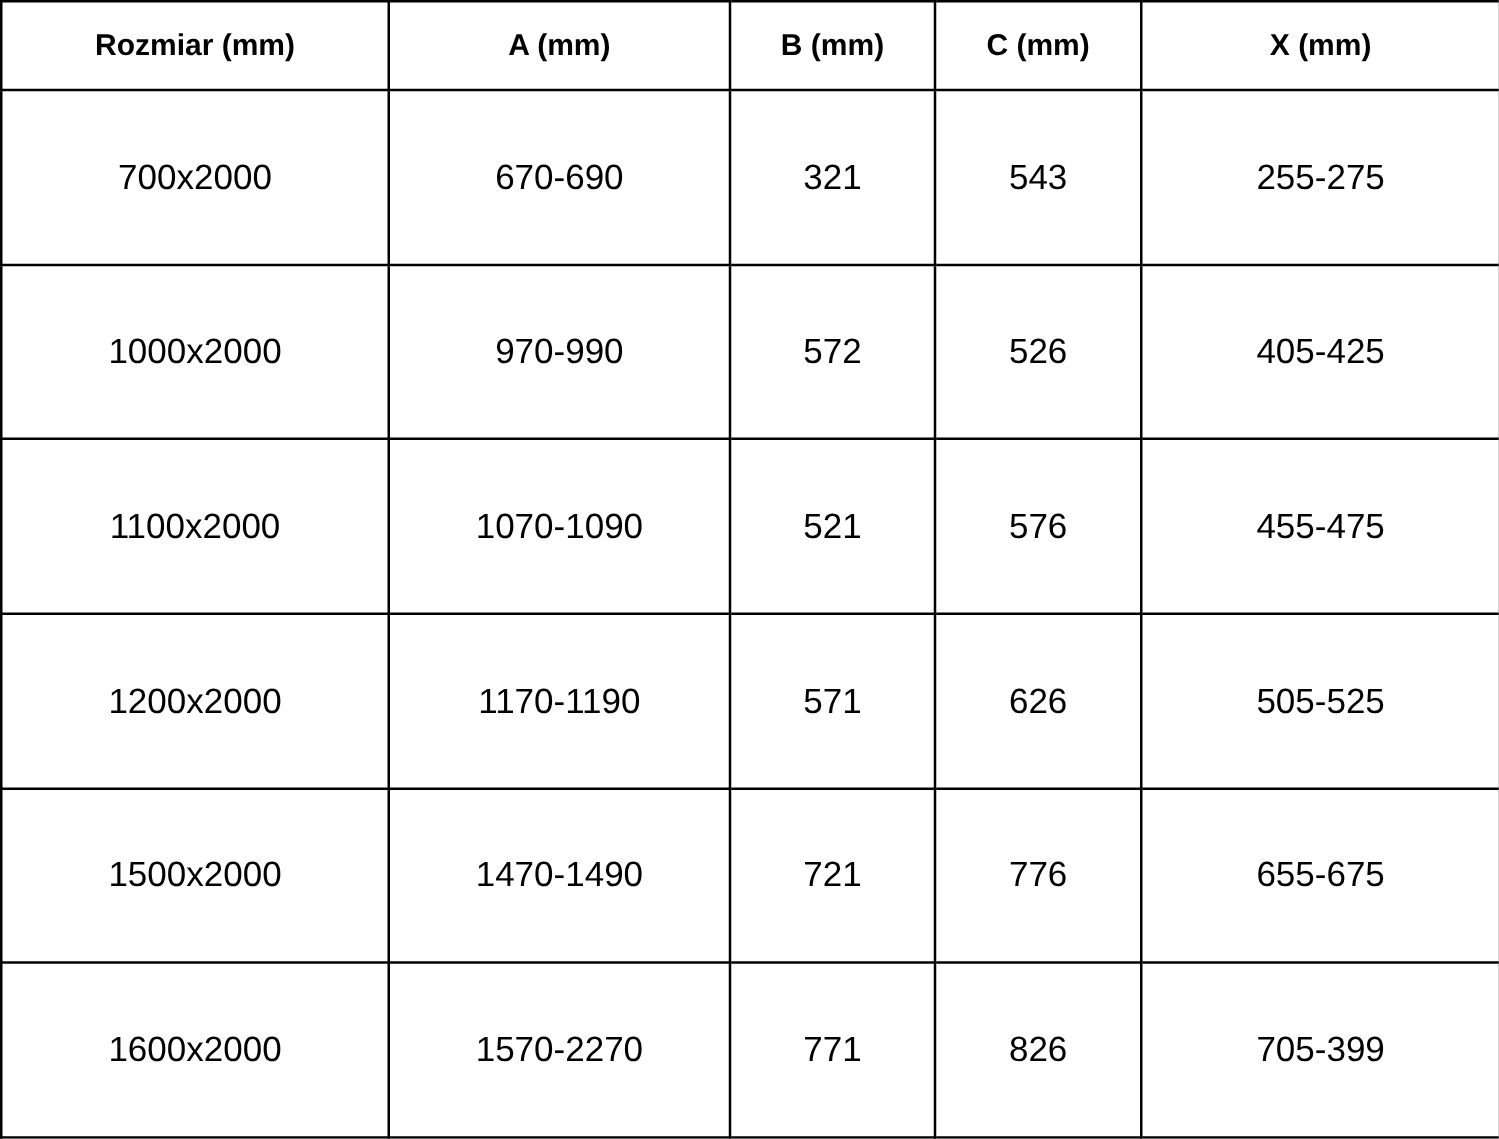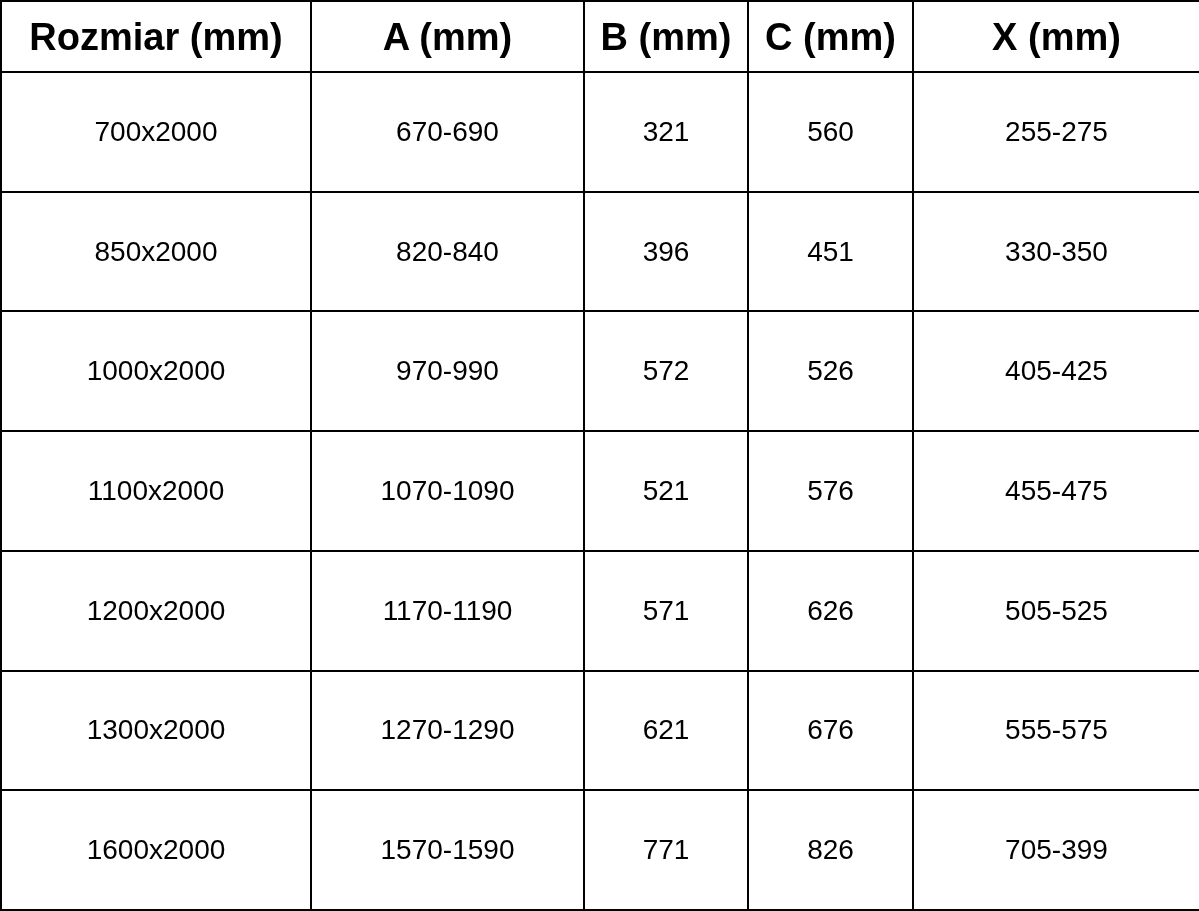--- a/index.html
+++ b/index.html
@@ -28,21 +28,21 @@
     text-align: center;
     vertical-align: middle;
     padding: 0;
     font-size: 28px;
     line-height: 1;
     white-space: nowrap;
     overflow: hidden;
   }
   table.spec-table th {
     font-weight: 700;
-    font-size: 38px;
+    font-size: 24px;
   }
   table.spec-table thead tr { height: 71px; }
   table.spec-table tbody tr { height: 70px; }
 
   col.c-rozmiar { width: 310px; }
   col.c-a       { width: 273px; }
   col.c-b       { width: 164px; }
   col.c-c       { width: 165px; }
   col.c-x       { width: 287px; }
 </style>
@@ -65,29 +65,22 @@
           <th>B (mm)</th>
           <th>C (mm)</th>
           <th>X (mm)</th>
         </tr>
     </thead>
     <tbody>
         <tr>
           <td>700x2000</td>
           <td>670-690</td>
           <td>321</td>
-          <td>560</td>
+          <td>543</td>
           <td>255-275</td>
-        </tr>
-        <tr>
-          <td>850x2000</td>
-          <td>820-840</td>
-          <td>396</td>
-          <td>451</td>
-          <td>330-350</td>
         </tr>
         <tr>
           <td>1000x2000</td>
           <td>970-990</td>
           <td>572</td>
           <td>526</td>
           <td>405-425</td>
         </tr>
         <tr>
           <td>1100x2000</td>
@@ -97,28 +90,28 @@
           <td>455-475</td>
         </tr>
         <tr>
           <td>1200x2000</td>
           <td>1170-1190</td>
           <td>571</td>
           <td>626</td>
           <td>505-525</td>
         </tr>
         <tr>
-          <td>1300x2000</td>
-          <td>1270-1290</td>
-          <td>621</td>
-          <td>676</td>
-          <td>555-575</td>
+          <td>1500x2000</td>
+          <td>1470-1490</td>
+          <td>721</td>
+          <td>776</td>
+          <td>655-675</td>
         </tr>
         <tr>
           <td>1600x2000</td>
-          <td>1570-1590</td>
+          <td>1570-2270</td>
           <td>771</td>
           <td>826</td>
           <td>705-399</td>
         </tr>
       </tbody>
   </table>
 </div>
 
 </body></html>

